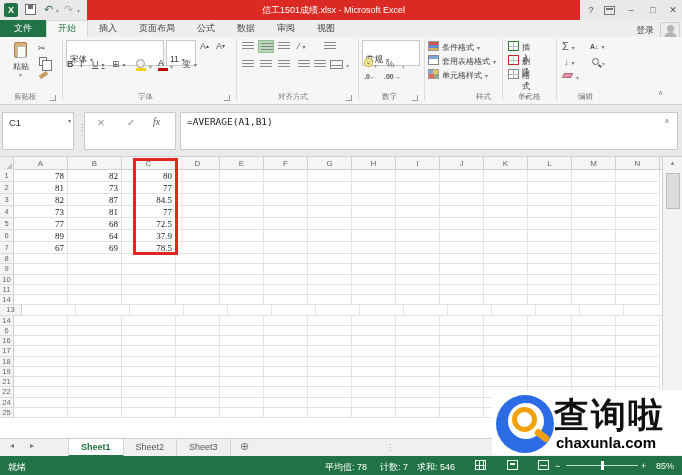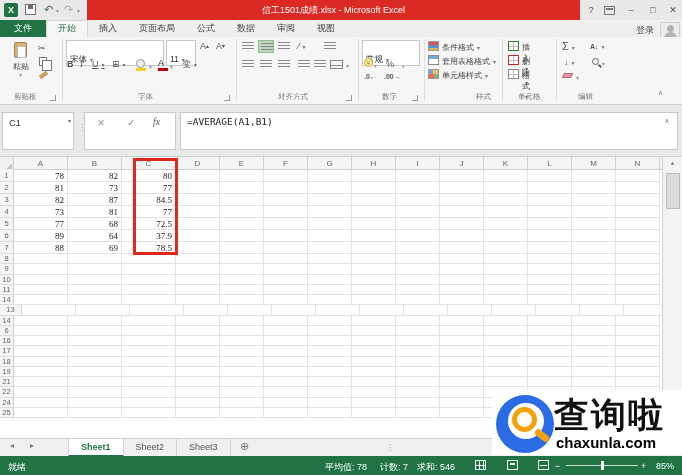--- a/index.html
+++ b/index.html
@@ -413,21 +413,21 @@
       <div class="cell" style="width: 44px;"></div>
       <div class="cell" style="width: 44px;"></div>
       <div class="cell" style="width: 44px;"></div>
       <div class="cell" style="width: 44px;"></div>
       <div class="cell" style="width: 44px;"></div>
       <div class="cell" style="width: 44px;"></div>
       <div class="cell" style="width: 44px;"></div>
     </div>
     <div class="grow tall">
       <div class="rowhdr" style="width: 14px;">7</div>
-      <div class="cell" style="width: 54px;">88</div>
+      <div class="cell" style="width: 54px;">67</div>
       <div class="cell" style="width: 54px;">69</div>
       <div class="cell" style="width: 54px;">78.5</div>
       <div class="cell" style="width: 44px;"></div>
       <div class="cell" style="width: 44px;"></div>
       <div class="cell" style="width: 44px;"></div>
       <div class="cell" style="width: 44px;"></div>
       <div class="cell" style="width: 44px;"></div>
       <div class="cell" style="width: 44px;"></div>
       <div class="cell" style="width: 44px;"></div>
       <div class="cell" style="width: 44px;"></div>

